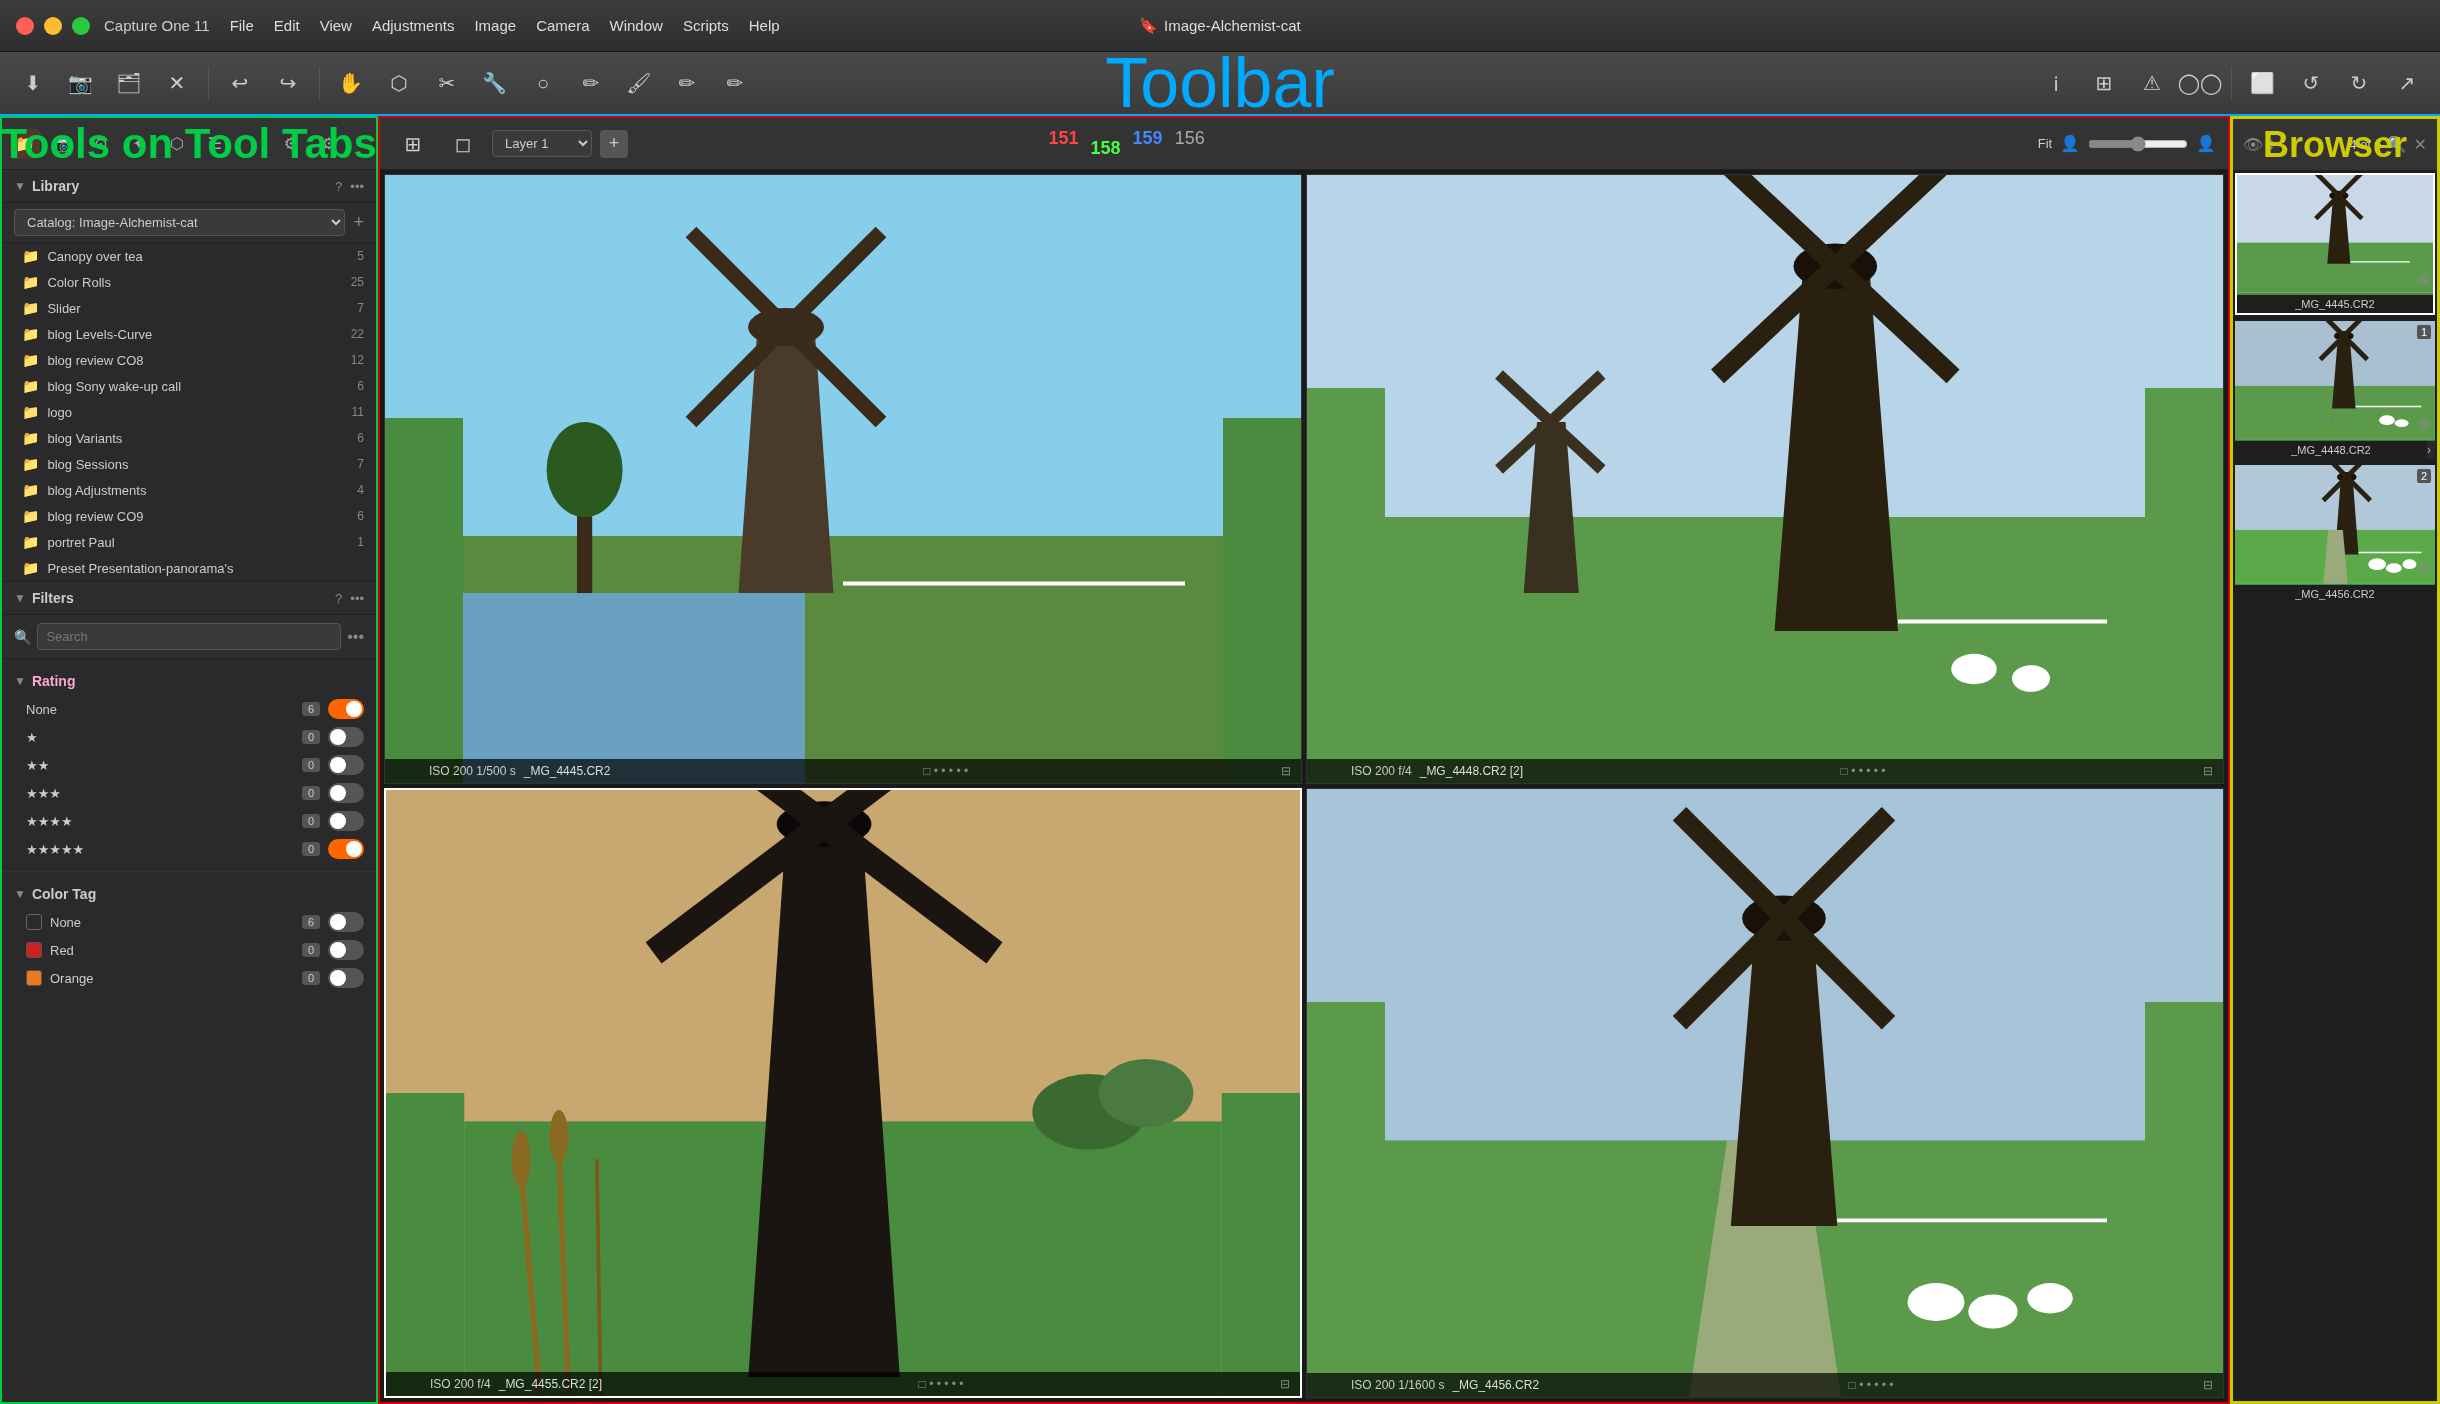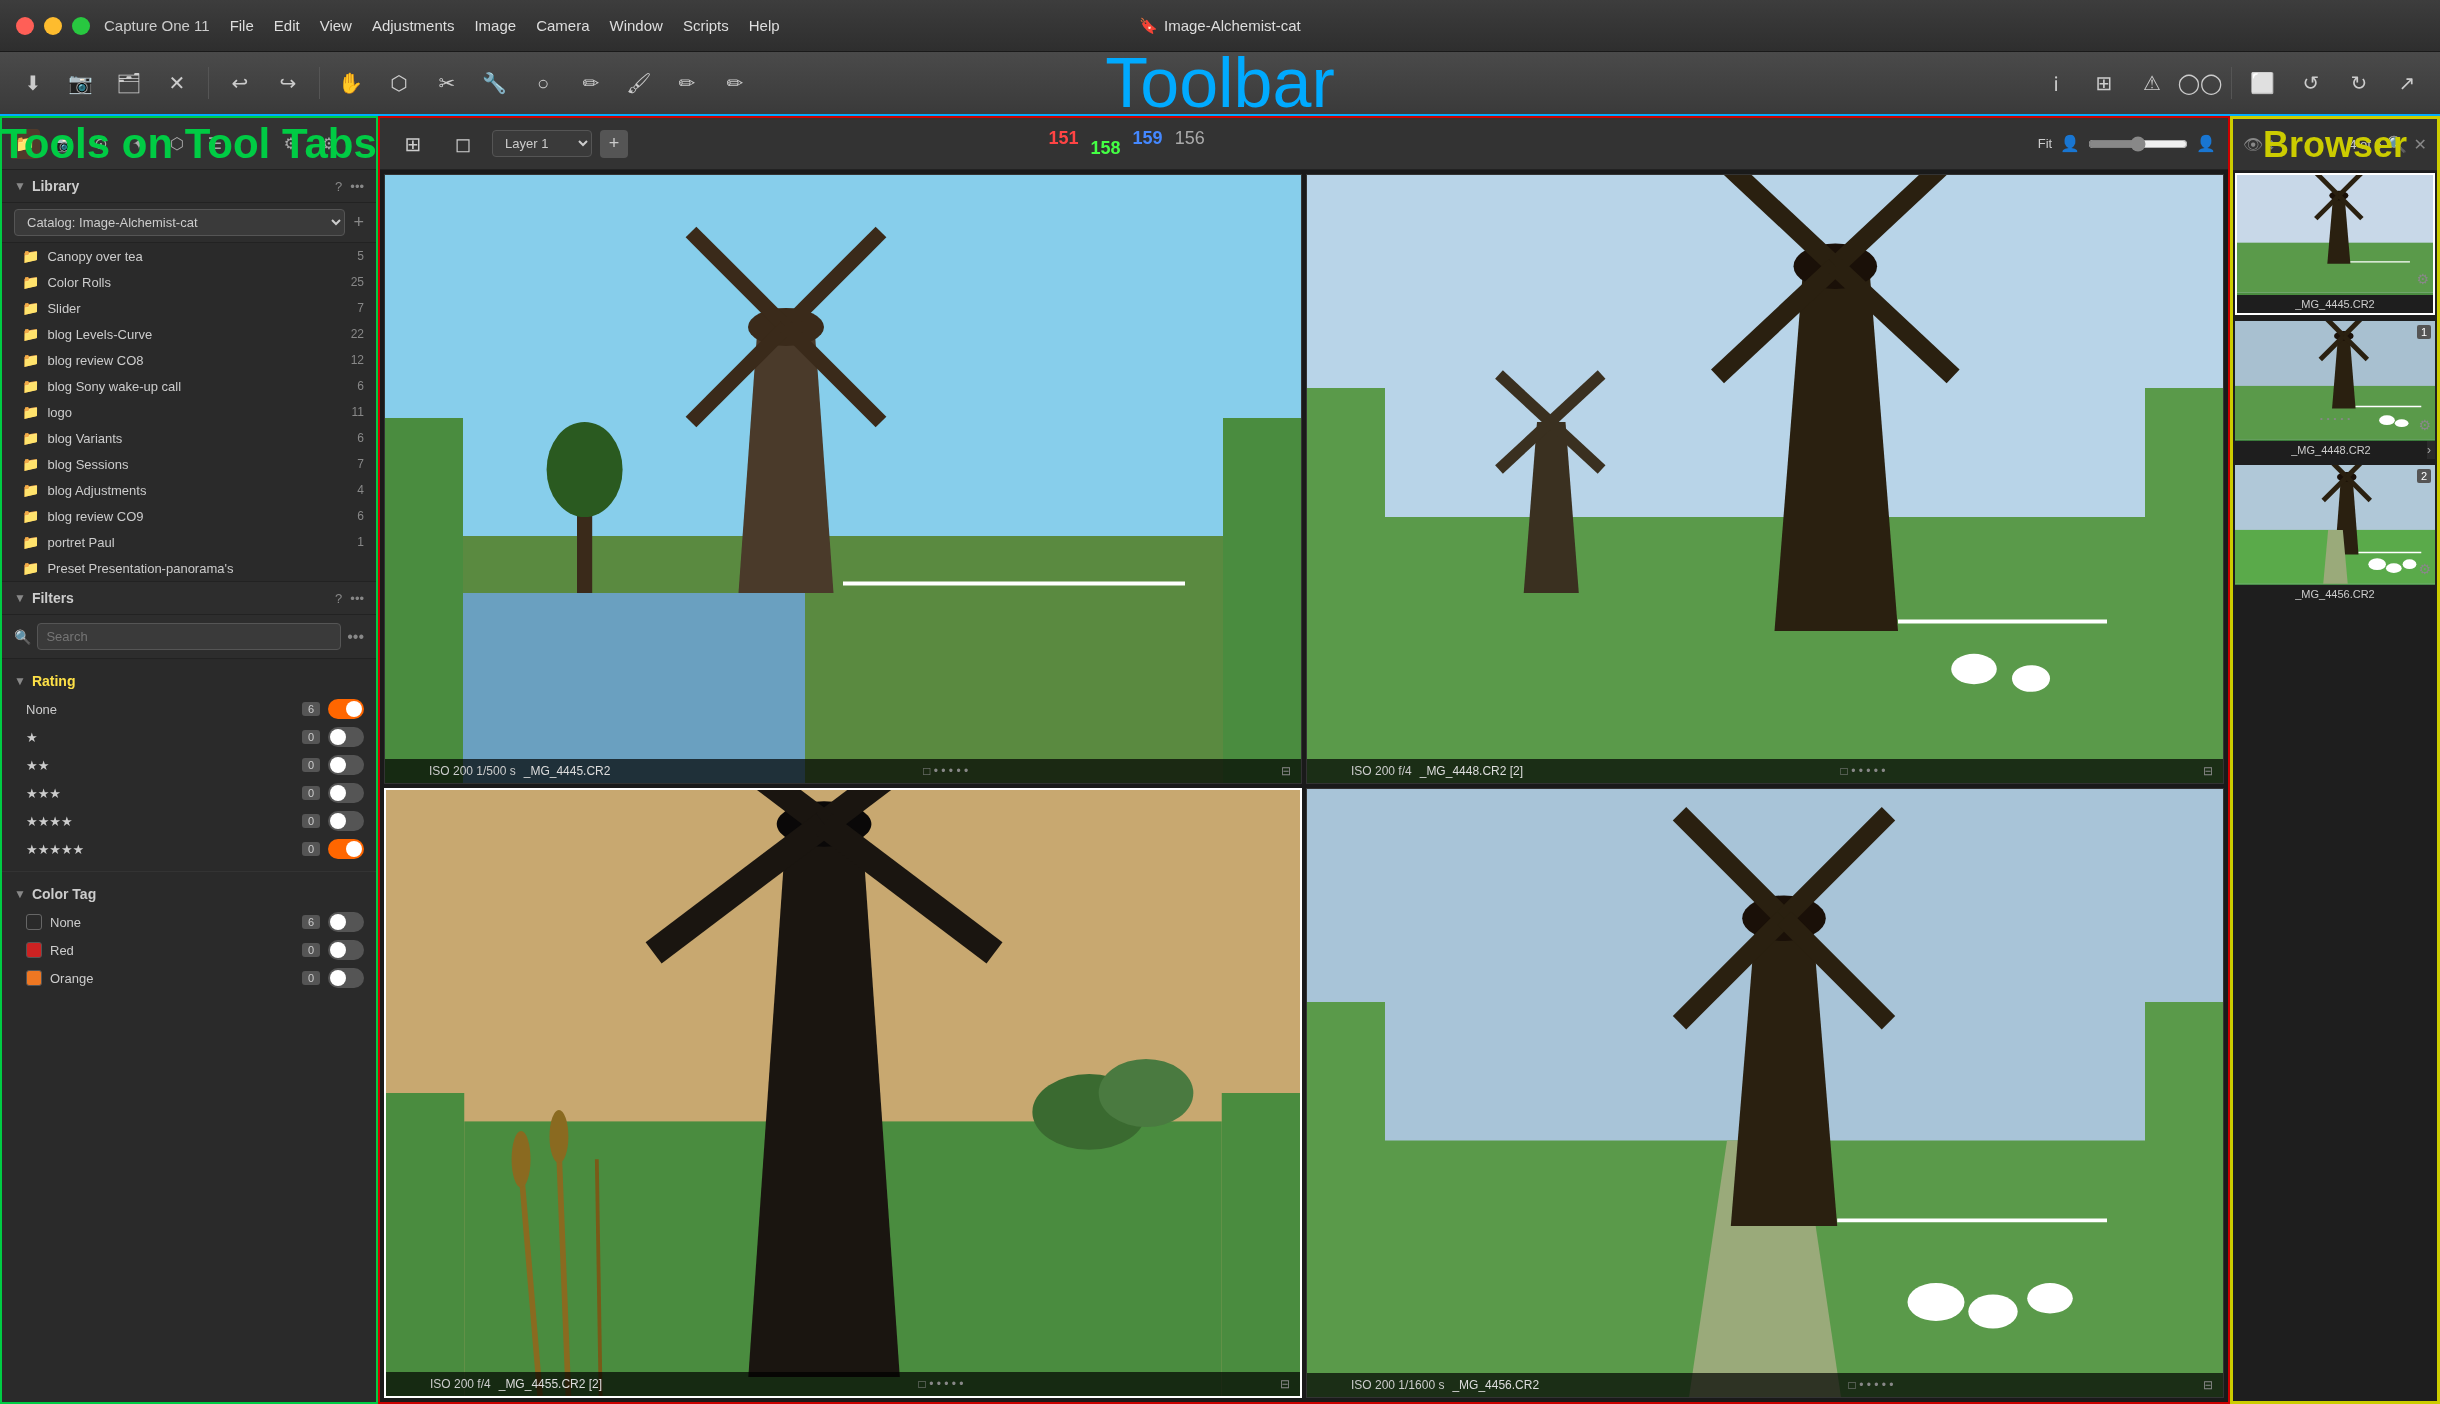--- a/index.html
+++ b/index.html
@@ -182,21 +182,21 @@
     .search-dots { color: #888; font-size: 16px; cursor: pointer; }
 
     
     .rating-section { padding: 8px 0; }
     .rating-header {
       display: flex;
       align-items: center;
       padding: 6px 12px;
       cursor: pointer;
     }
-    .rating-title { color: #fde047; font-size: 14px; font-weight: 600; flex: 1; }
+    .rating-title { color: #f9a8d4; font-size: 14px; font-weight: 600; flex: 1; }
     .rating-row {
       display: flex;
       align-items: center;
       padding: 4px 12px 4px 24px;
     }
     .rating-label { color: #ccc; font-size: 13px; flex: 1; }
     .rating-count {
       background: #555;
       color: #ccc;
       font-size: 11px;

